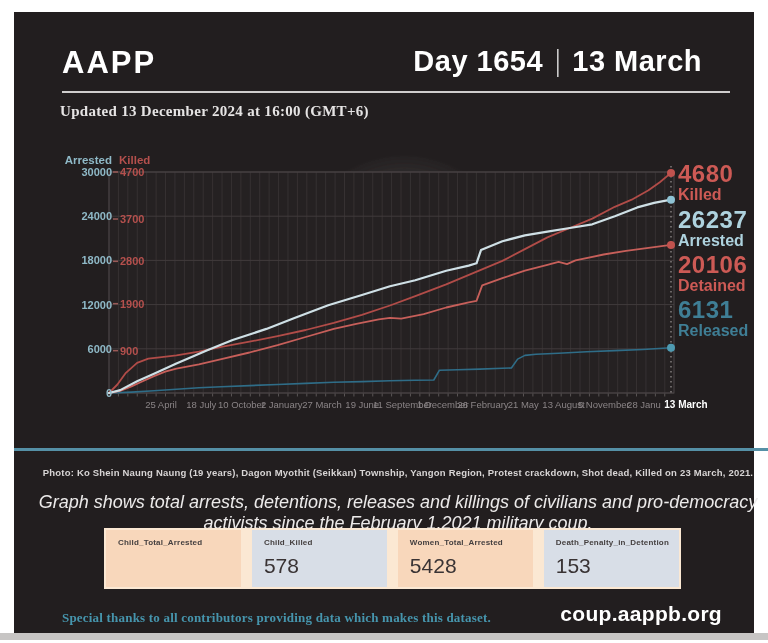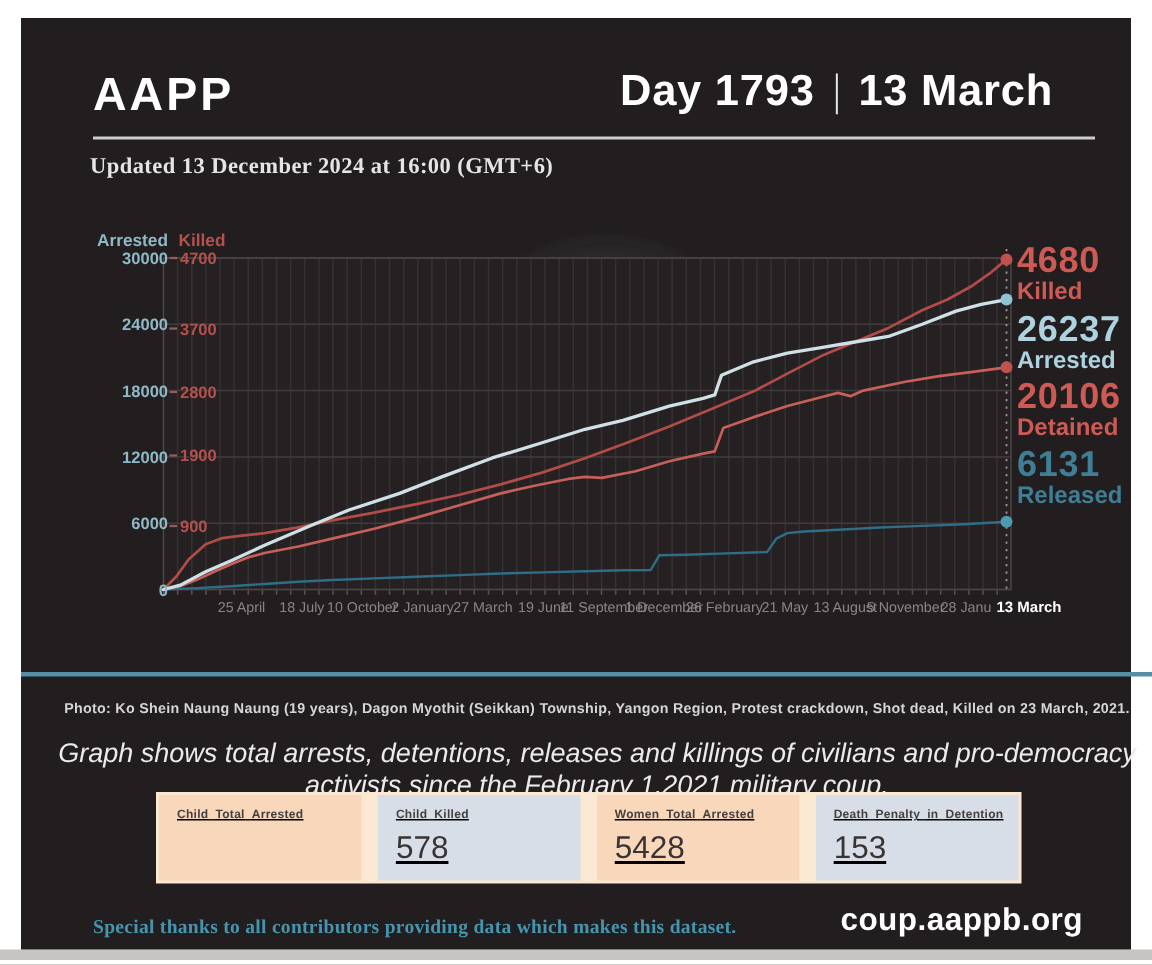--- a/index.html
+++ b/index.html
@@ -21,42 +21,42 @@
   .total-block .num { font-size:24px; font-weight:bold; letter-spacing:0.5px; }
   .total-block .lbl { font-size:16px; font-weight:bold; margin-top:1px; }
 
   
   .teal-divider { position:absolute; left:0; top:436px; width:768px; height:3px; background:#5590a6; }
   .photo-caption { position:absolute; left:24px; top:455px; width:720px; text-align:center; font-size:9.5px; font-weight:bold; color:#d8d5d5; letter-spacing:0.2px; }
   .graph-note { position:absolute; left:24px; top:480px; width:720px; text-align:center; font-style:italic; font-size:18px; color:#eceaea; }
 
   
   .stats-strip { position:absolute; left:90px; top:516px; width:577px; height:61px; background:#fbe8d3; display:flex; gap:11px; padding:2px; }
-  .stat-card { flex:1 1 0; height:100%; padding:8px 10px 0 12px;text-decoration:underline; }
+  .stat-card { flex:1 1 0; height:100%; padding:8px 10px 0 12px; }
   .stat-card.peach { background:#f8d7bb; }
   .stat-card.blue  { background:#d8dee7; }
   .stat-card .s-label { font-size:8px; font-weight:bold; color:#454040; letter-spacing:0.2px; }
   .stat-card .s-value { font-size:21px; color:#393334; margin-top:7px; }
 
   
   .thanks { position:absolute; left:48px; top:598px; font-family:"Liberation Serif", serif; font-weight:bold; font-size:13px; color:#4695ad; letter-spacing:0.2px; }
   .site { position:absolute; right:32px; top:590px; font-size:21px; font-weight:bold; color:#ffffff; letter-spacing:0.3px; }
 
   svg text { font-family:"Liberation Sans", sans-serif; }
 </style>
 </head>
 <body>
 
 <div class="stage">
   <div class="bottom-strip"></div>
   <div class="panel">
 
     <div class="brand">AAPP</div>
     <div class="daybox">
-      <span>Day 1793</span>
+      <span>Day 1654</span>
       <span class="sep">|</span>
       <span>13 March</span>
     </div>
     <div class="hr1"></div>
     <div class="updated">Updated 13 December 2024 at 16:00 (GMT+6)</div>
 
     <div class="chart-wrap">
       <svg id="chart-svg" width="676" height="272" viewBox="0 0 676 272">
         <defs>
           <radialGradient id="photoGrad" cx="50%" cy="45%" r="55%">

